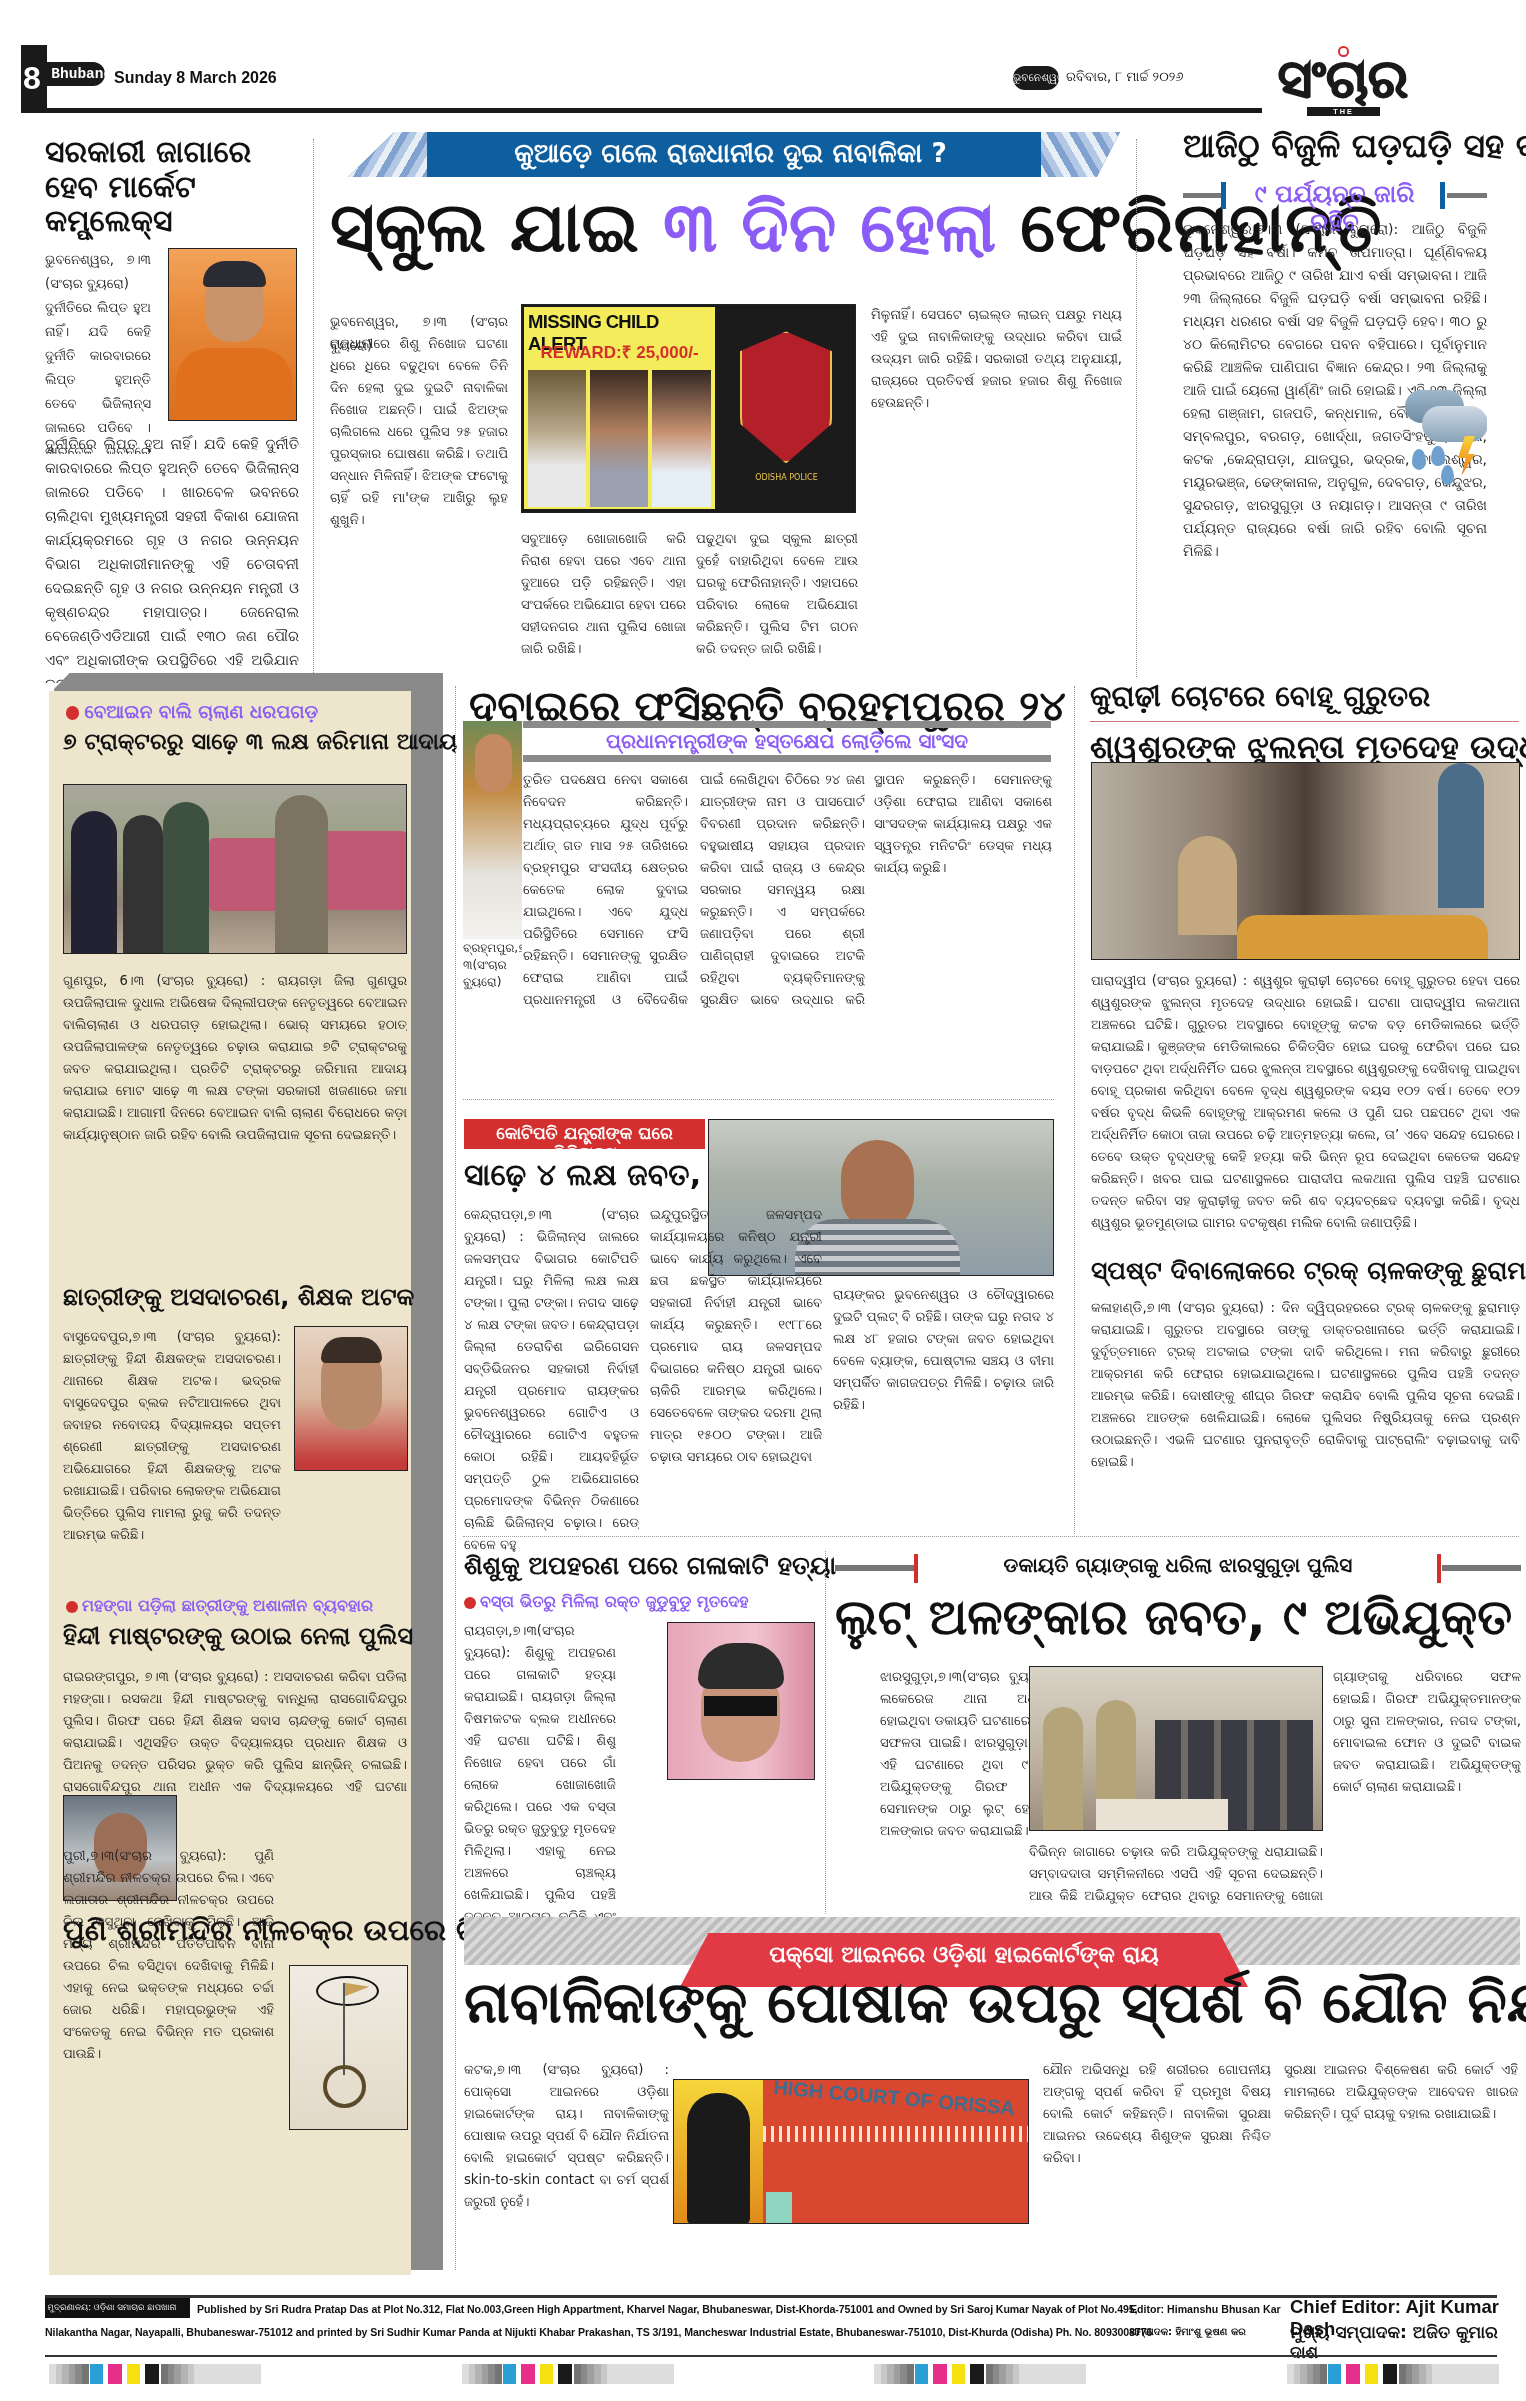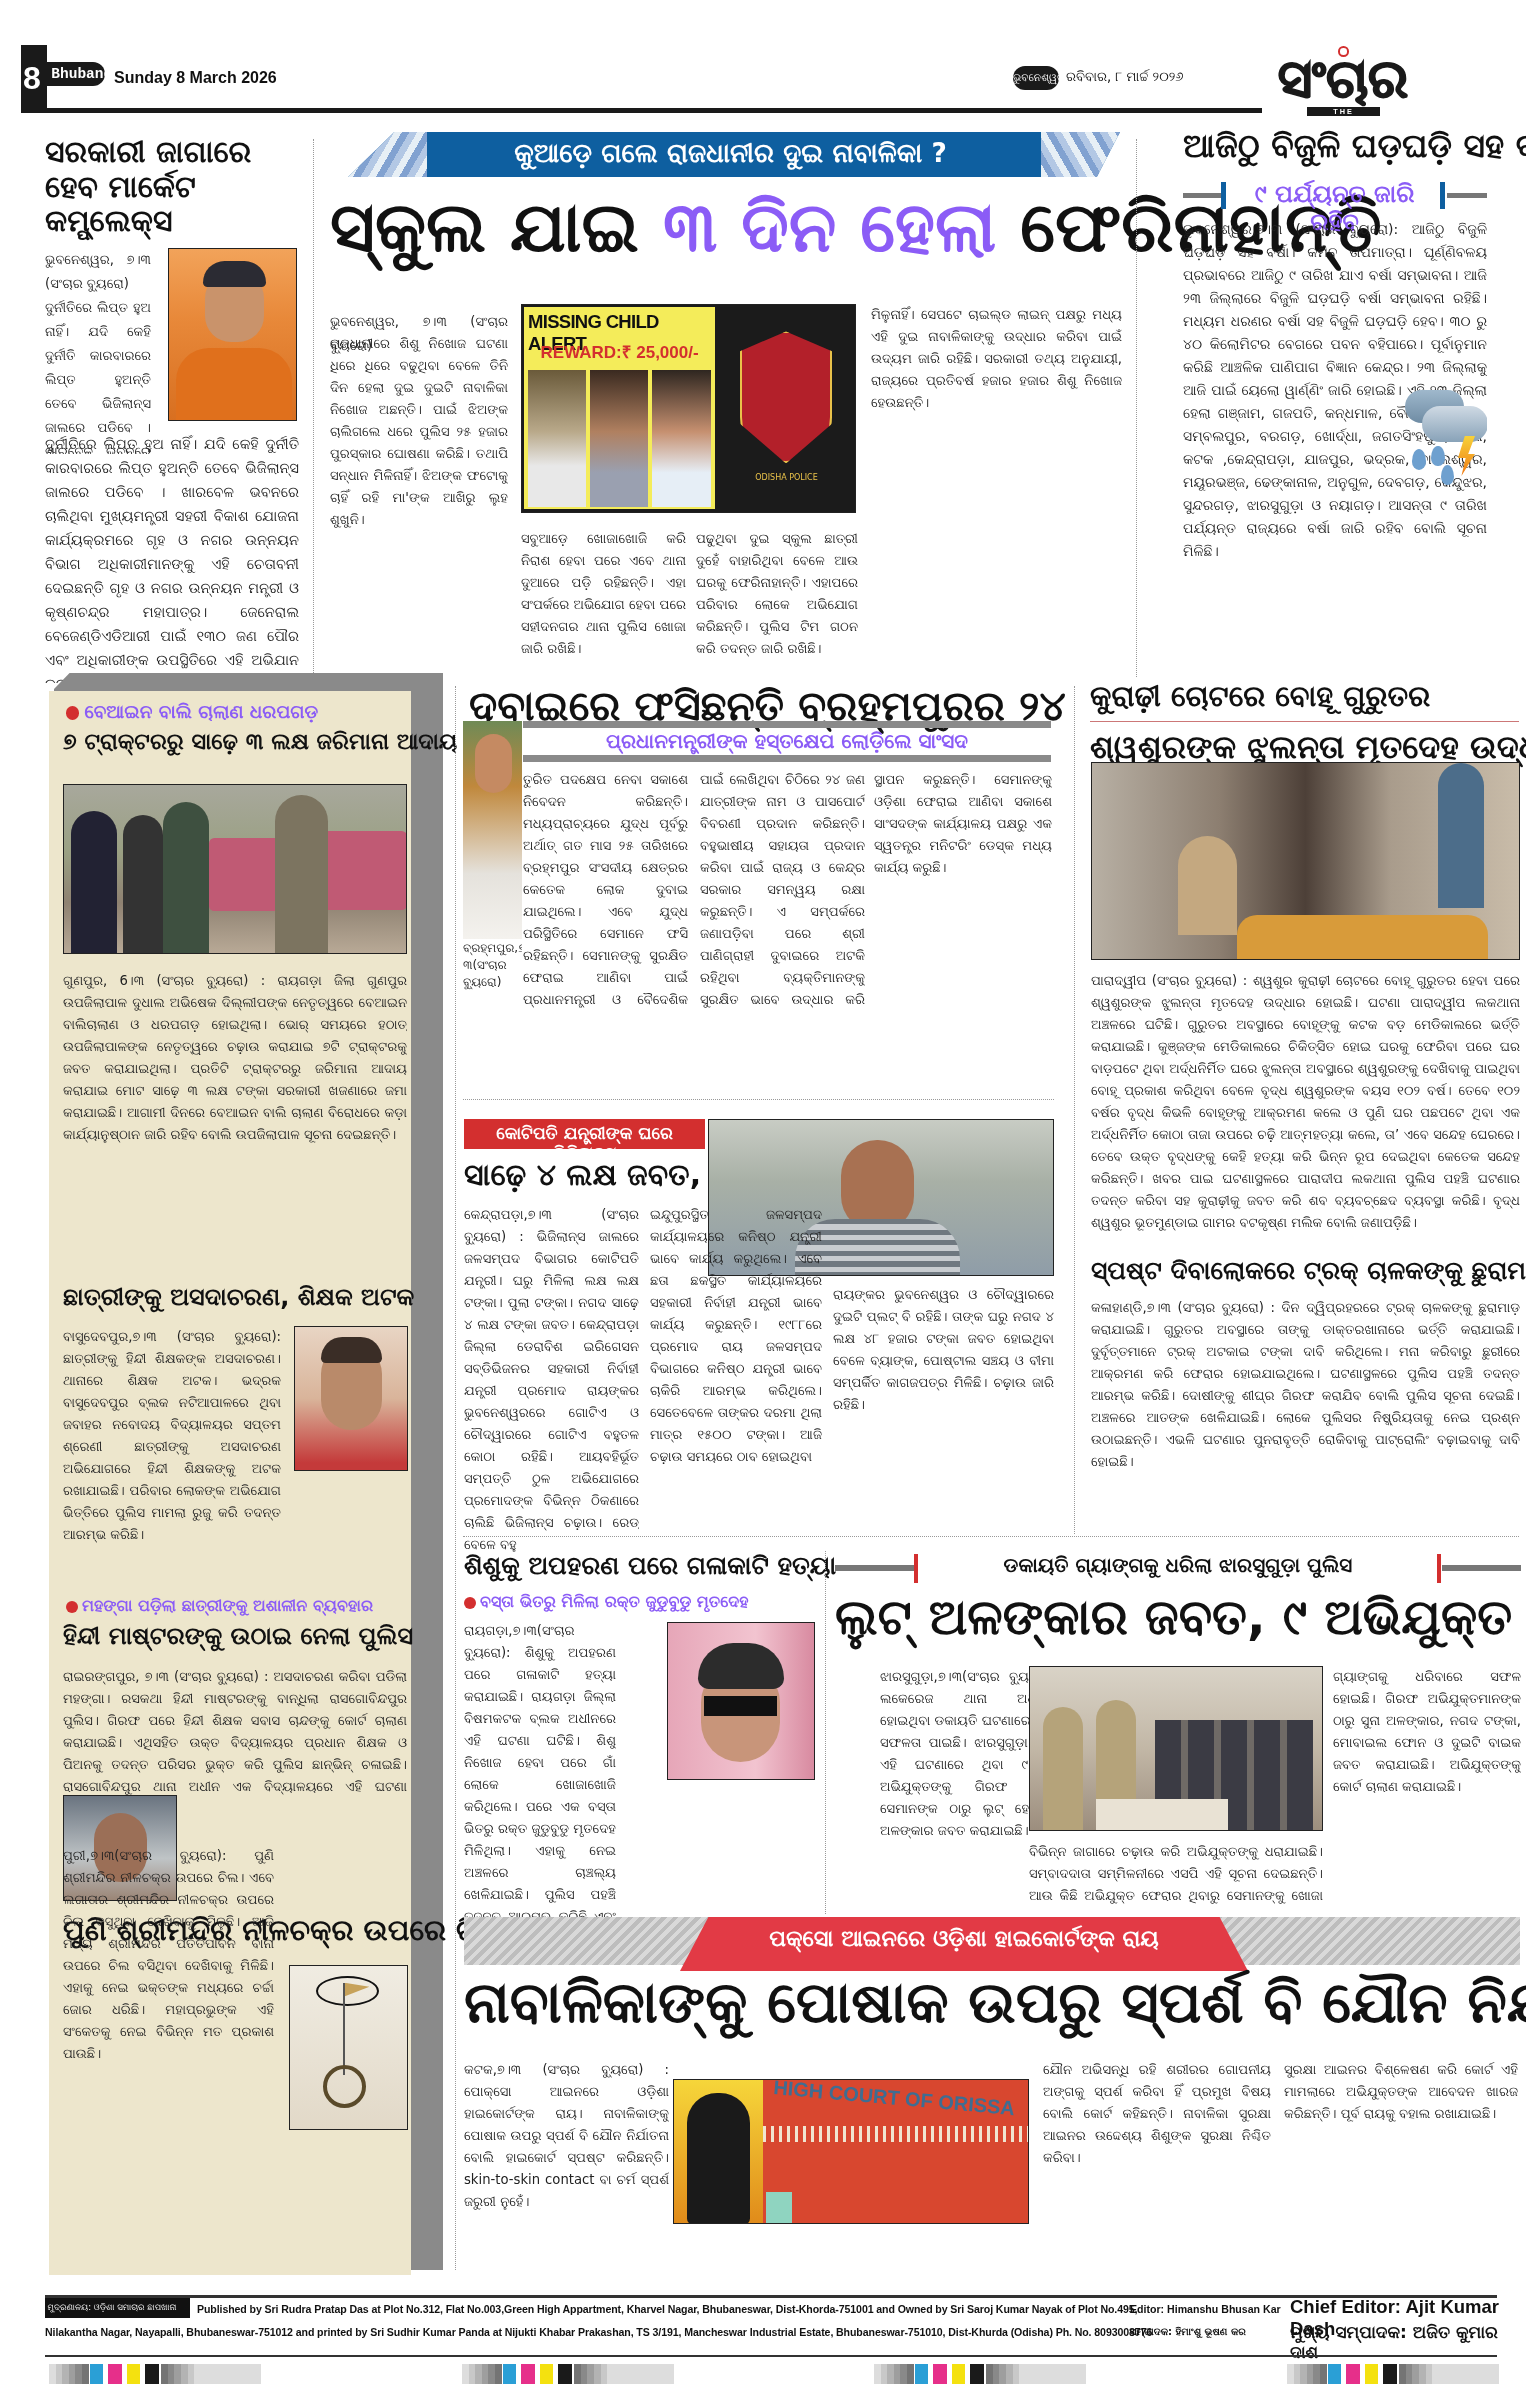--- a/index.html
+++ b/index.html
@@ -240,21 +240,21 @@
 <div class="abs photo" style="left:1029px;top:1666px;width:294px;height:165px;background:linear-gradient(180deg,#d9d3c7 0%,#c2b7a6 50%,#9c8e7e 100%);">
   <div class="abs" style="left:13.2px;top:40px;width:40px;height:125px;background:#b5a37a;border-radius:20px 20px 0 0;"></div>
   <div class="abs" style="left:66px;top:33px;width:40px;height:132px;background:#b5a37a;border-radius:20px 20px 0 0;"></div>
   <div class="abs" style="left:125px;top:53px;width:158px;height:112px;background:repeating-linear-gradient(90deg,#3b3b44 0 26.4px,#6f6a66 26.4px 33px);"></div>
   <div class="abs" style="left:66px;top:132px;width:132px;height:33px;background:#e9e2d4;"></div>
 </div>
 <div class="abs body-text small" style="left:1029px;top:1841px;width:294px;height:69px;">ବିଭିନ୍ନ ଜାଗାରେ ଚଢ଼ାଉ କରି ଅଭିଯୁକ୍ତଙ୍କୁ ଧରାଯାଇଛି। ସମ୍ବାଦଦାତା ସମ୍ମିଳନୀରେ ଏସପି ଏହି ସୂଚନା ଦେଇଛନ୍ତି। ଆଉ କିଛି ଅଭିଯୁକ୍ତ ଫେରାର ଥିବାରୁ ସେମାନଙ୍କୁ ଖୋଜା ଚାଲିଛି।</div>
 <div class="abs body-text small" style="left:1333px;top:1666px;width:188px;height:244px;">ଗ୍ୟାଙ୍ଗକୁ ଧରିବାରେ ସଫଳ ହୋଇଛି। ଗିରଫ ଅଭିଯୁକ୍ତମାନଙ୍କ ଠାରୁ ସୁନା ଅଳଙ୍କାର, ନଗଦ ଟଙ୍କା, ମୋବାଇଲ ଫୋନ ଓ ଦୁଇଟି ବାଇକ ଜବତ କରାଯାଇଛି। ଅଭିଯୁକ୍ତଙ୍କୁ କୋର୍ଟ ଚାଲାଣ କରାଯାଇଛି।</div>
 
 <div class="abs" style="left:464px;top:1917px;width:1056px;height:48px;background:repeating-linear-gradient(135deg,#d9d9d9 0 4px,#bdbdbd 4px 8px);">
-  <div class="abs" style="left:216px;top:0;width:568px;height:54px;background:#e23a45;clip-path:polygon(5% 0,95% 0,100% 100%,0 100%);">
+  <div class="abs" style="left:216px;top:16px;width:568px;height:54px;background:#e23a45;clip-path:polygon(5% 0,95% 0,100% 100%,0 100%);">
     <div class="abs" style="left:0;top:8px;width:100%;color:#fff;font-size:22.4px;font-weight:bold;text-align:center;">ପକ୍ସୋ ଆଇନରେ ଓଡ଼ିଶା ହାଇକୋର୍ଟଙ୍କ ରାୟ</div>
   </div>
 </div>
 <div class="abs hl" style="left:464px;top:1970px;width:1056px;font-size:57px;white-space:nowrap;">ନାବାଳିକାଙ୍କୁ ପୋଷାକ ଉପରୁ ସ୍ପର୍ଶ ବି ଯୌନ ନିର୍ଯାତନା</div>
 <div class="abs body-text small" style="left:464px;top:2059px;width:205px;height:218px;">
   <span>କଟକ,୭।୩ (ସଂଚାର ବ୍ୟୁରୋ)</span> :
   <span>ପୋକ୍ସୋ ଆଇନରେ ଓଡ଼ିଶା ହାଇକୋର୍ଟଙ୍କ ରାୟ। ନାବାଳିକାଙ୍କୁ ପୋଷାକ ଉପରୁ ସ୍ପର୍ଶ ବି ଯୌନ ନିର୍ଯାତନା ବୋଲି ହାଇକୋର୍ଟ ସ୍ପଷ୍ଟ କରିଛନ୍ତି। skin-to-skin contact ବା ଚର୍ମ ସ୍ପର୍ଶ ଜରୁରୀ ନୁହେଁ।</span>
 </div>
 <div class="abs photo" style="left:673px;top:2079px;width:356px;height:145px;background:#d8472f;">
   <div class="abs" style="left:0;top:0;width:89px;height:145px;background:linear-gradient(180deg,#f6d63a,#e08a1a);">

